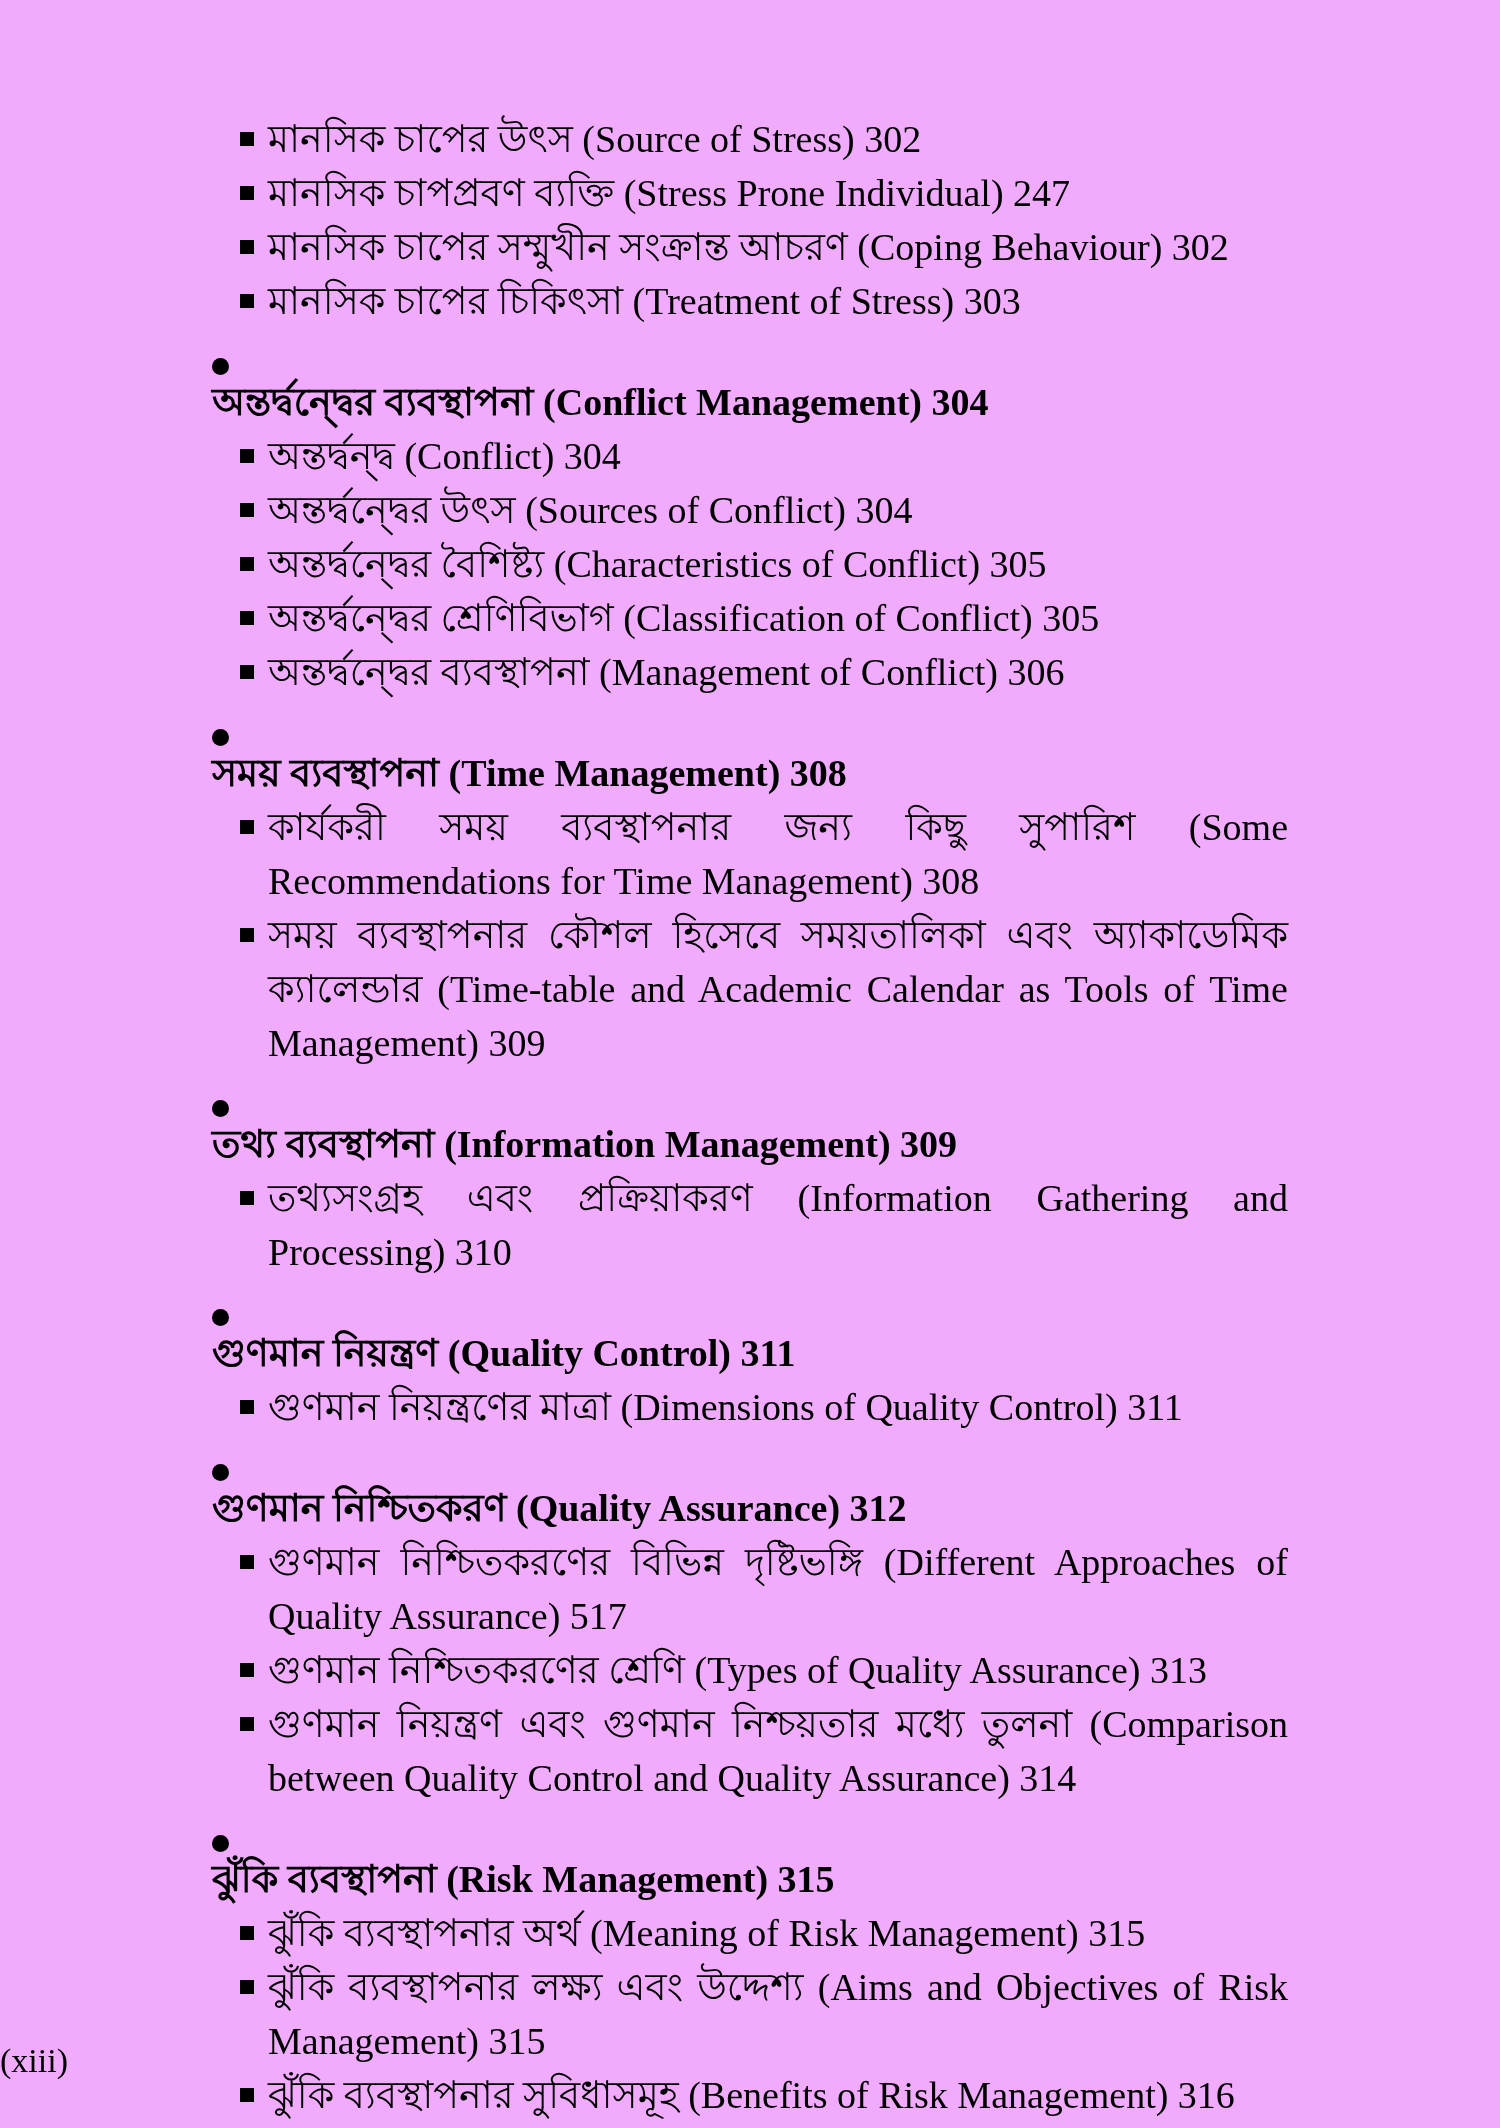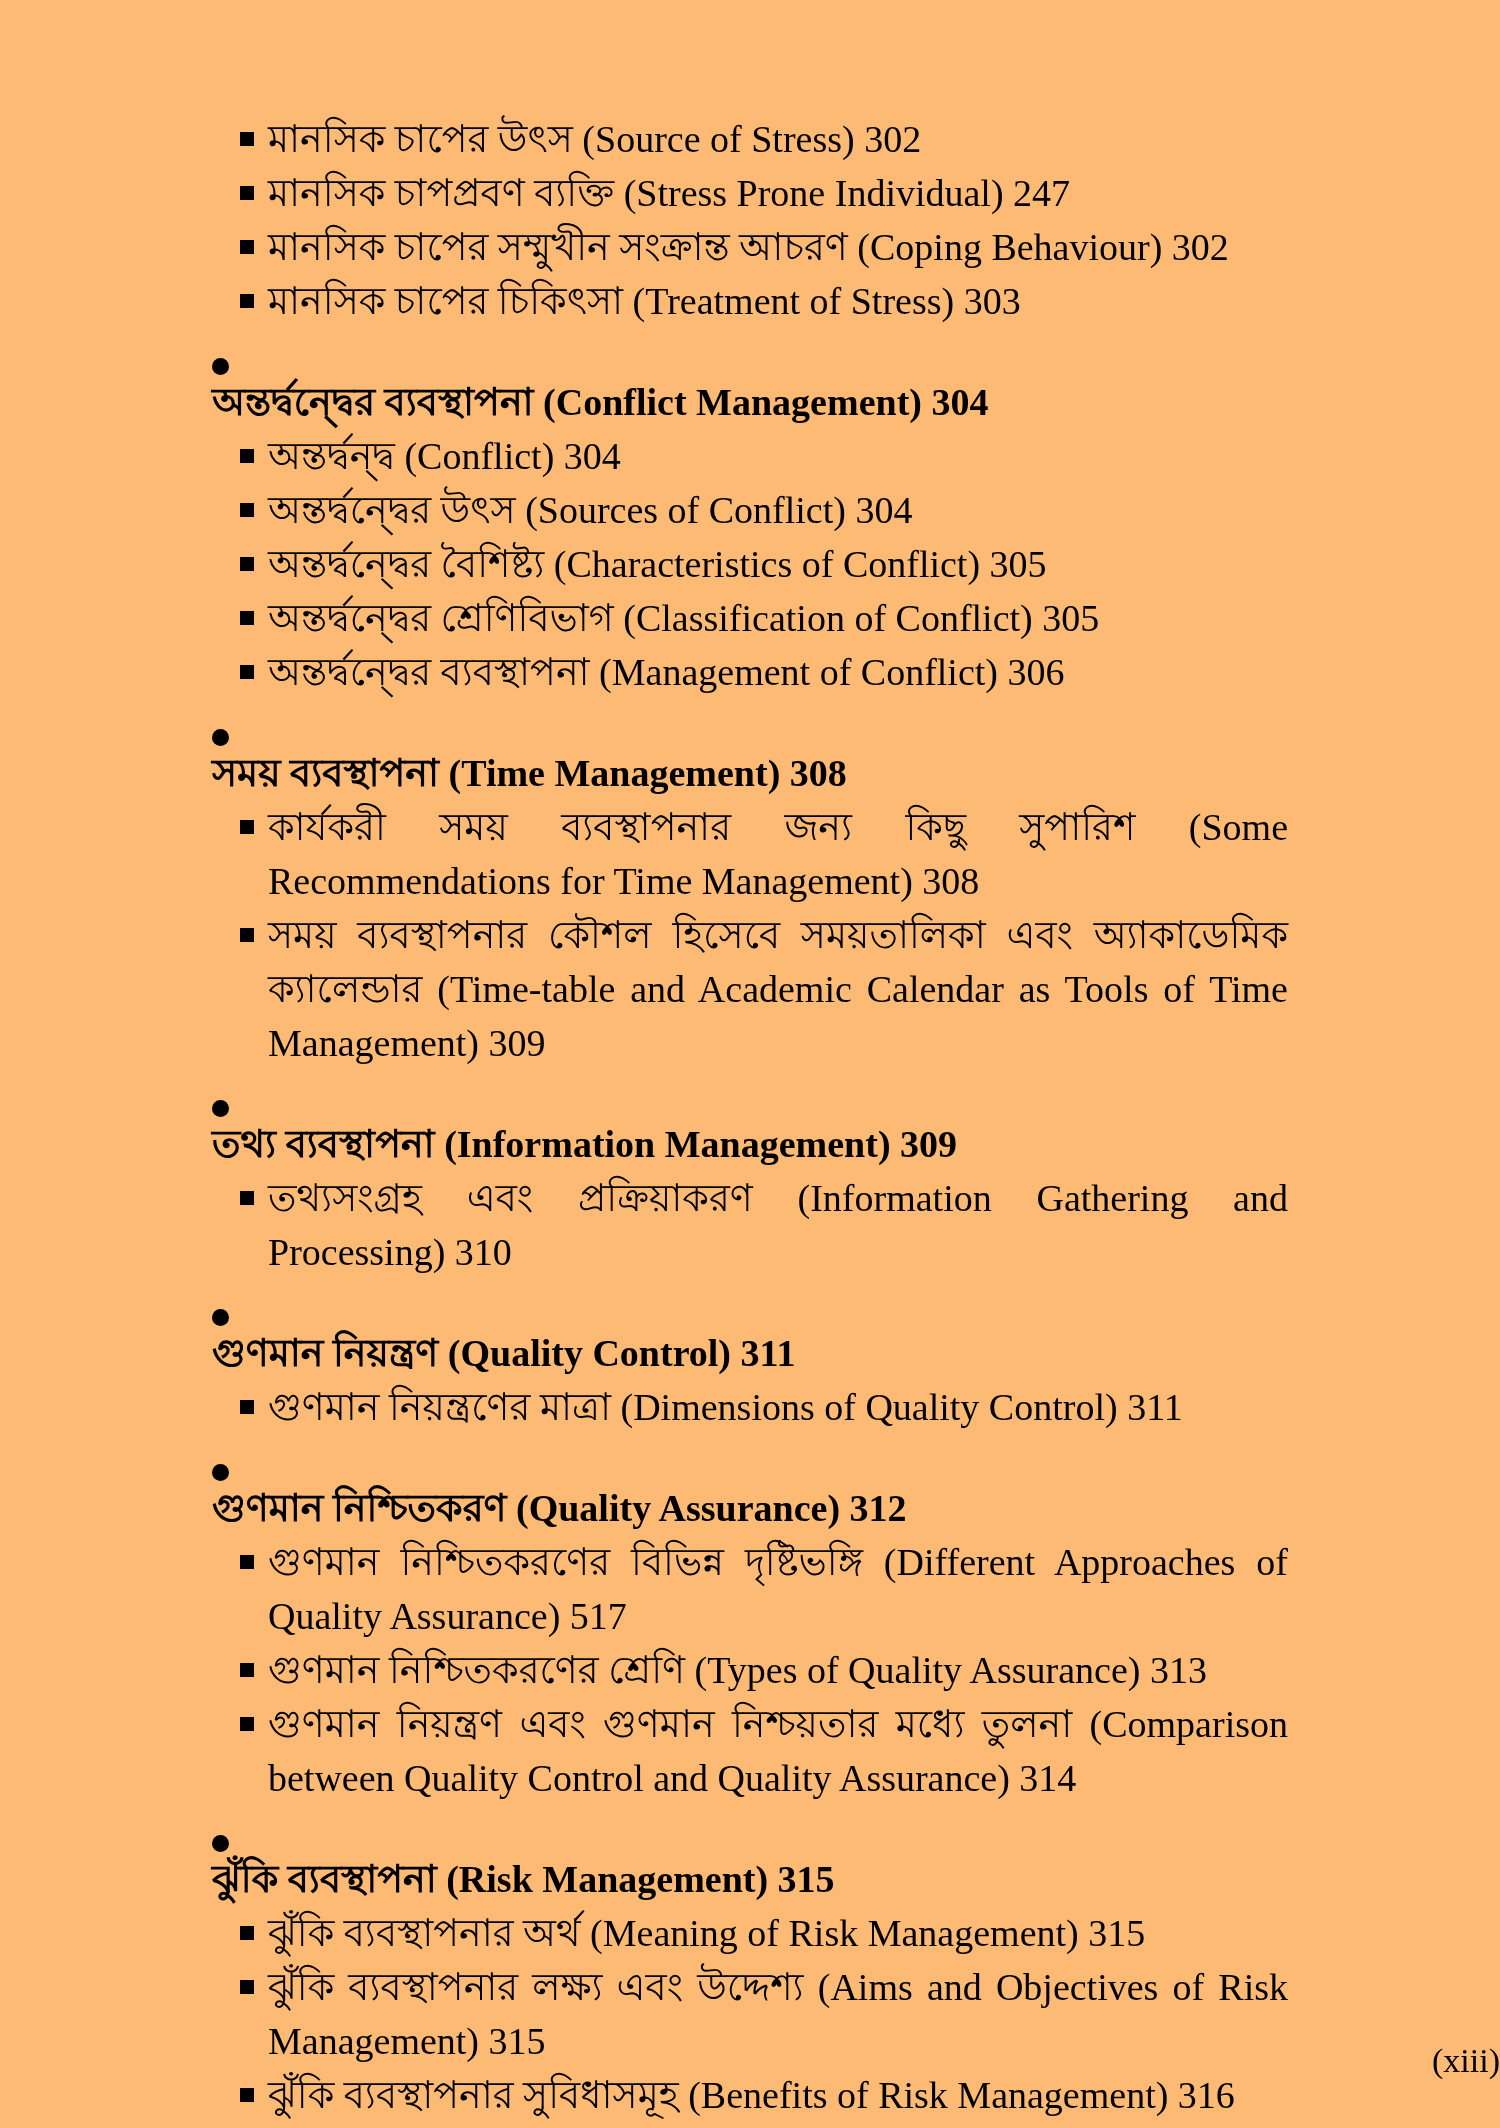--- a/index.html
+++ b/index.html
@@ -3,21 +3,21 @@
 <meta charset="utf-8">
 <style>
   * { margin: 0; padding: 0; box-sizing: border-box; }
   html, body { background: #e8e8e8; }
   body { font-family: "Liberation Serif", "DejaVu Serif", serif; }
   .page {
     position: relative;
     width: 1500px;
     height: 2128px;
     margin: 0 auto;
-    background: #fdba74;
+    background: #f0abfc;
     color: #000000;
     overflow: hidden;
   }
   .content {
     position: absolute;
     top: 112px;
     left: 212px;
     width: 1076px;
     font-size: 38px;
     line-height: 54px;
@@ -56,21 +56,21 @@
   }
   .text {
     flex: 1 1 auto;
     text-align: justify;
   }
   .footer {
     position: absolute;
     left: 0;
     right: 0;
     bottom: 48px;
-    text-align: right;
+    text-align: left;
     font-size: 34px;
     color: #000;
   }
 </style>
 </head>
 <body>
 
 <div class="page">
   <div class="content">
   <div class="item sub">

